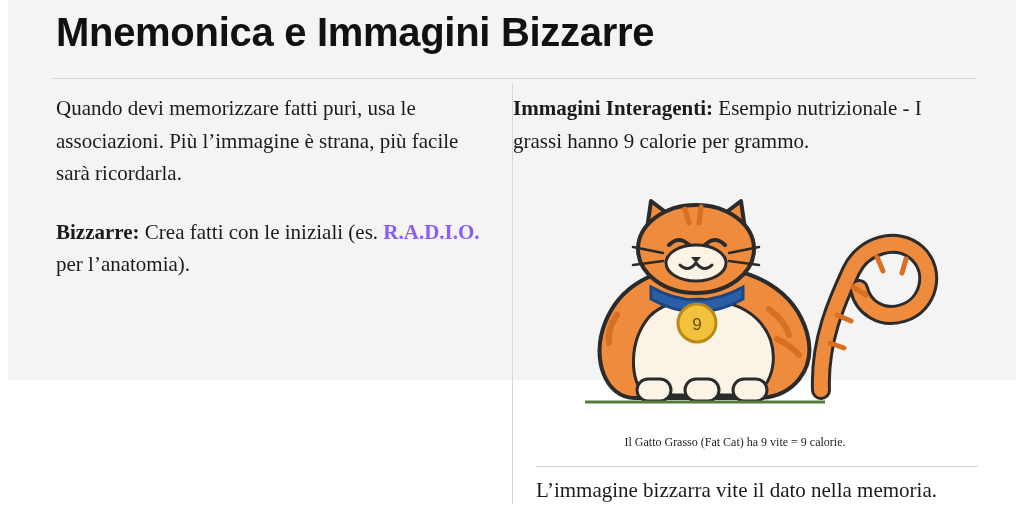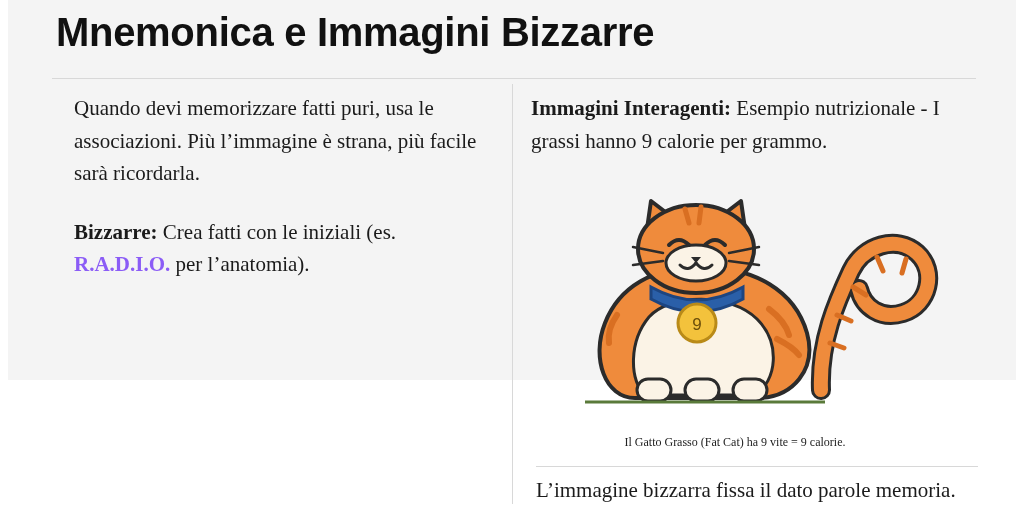--- a/index.html
+++ b/index.html
@@ -58,21 +58,21 @@
     top: 92px;
     width: 444px;
   }
   .body-text {
     font-family: "Liberation Serif", serif;
     font-size: 21px;
     line-height: 1.55;
     color: #1b1b1b;
   }
   .para {
-    margin: 0 0 26px 18px;
+    margin: 0 0 26px 0;
   }
   .para:last-child { margin-bottom: 0; }
   .bold {
     font-weight: bold;
   }
   .accent {
     color: #8b5cf6;
     font-weight: bold;
   }
   .fig-wrap {
@@ -202,15 +202,15 @@
           <path d="M126 104 q 46 26 92 0 l 0 12 q -46 26 -92 0 Z" fill="#2a5fa8" stroke="#1d4580" stroke-width="3"></path>
           <circle cx="172" cy="140" r="19" fill="#f3c23c" stroke="#b98a18" stroke-width="3"></circle>
           <text x="172" y="147" text-anchor="middle" font-family="Liberation Sans, sans-serif" font-size="17" fill="#6b4e0a">9</text>
         </g>
       </svg>
       <div class="caption">Il Gatto Grasso (Fat Cat) ha 9 vite = 9 calorie.</div>
     </div>
   </div>
 
   <div class="divider-h2"></div>
-  <div class="closing">L’immagine bizzarra fissa il dato parole memoria.</div>
+  <div class="closing">L’immagine bizzarra vite il dato nella memoria.</div>
 
 </div>
 
 </body></html>

